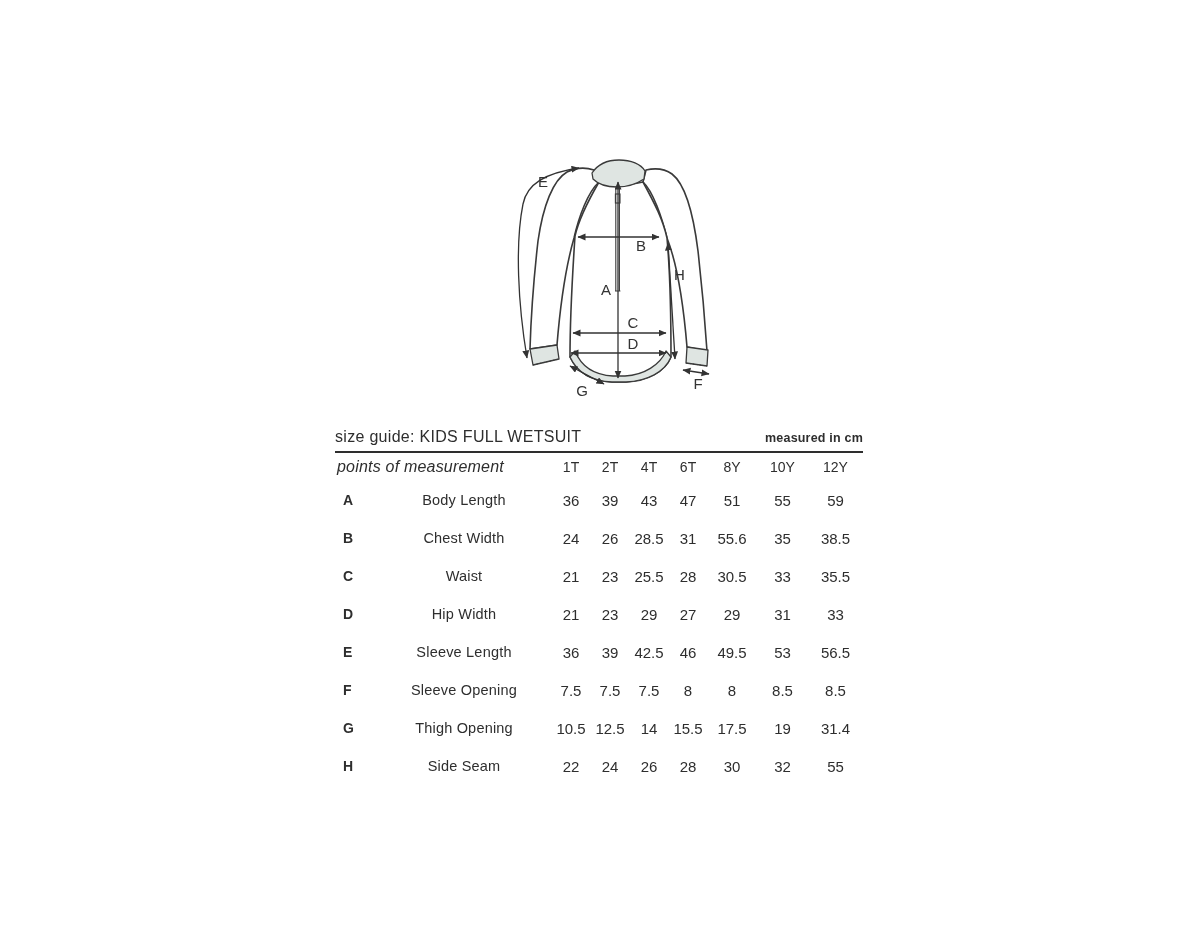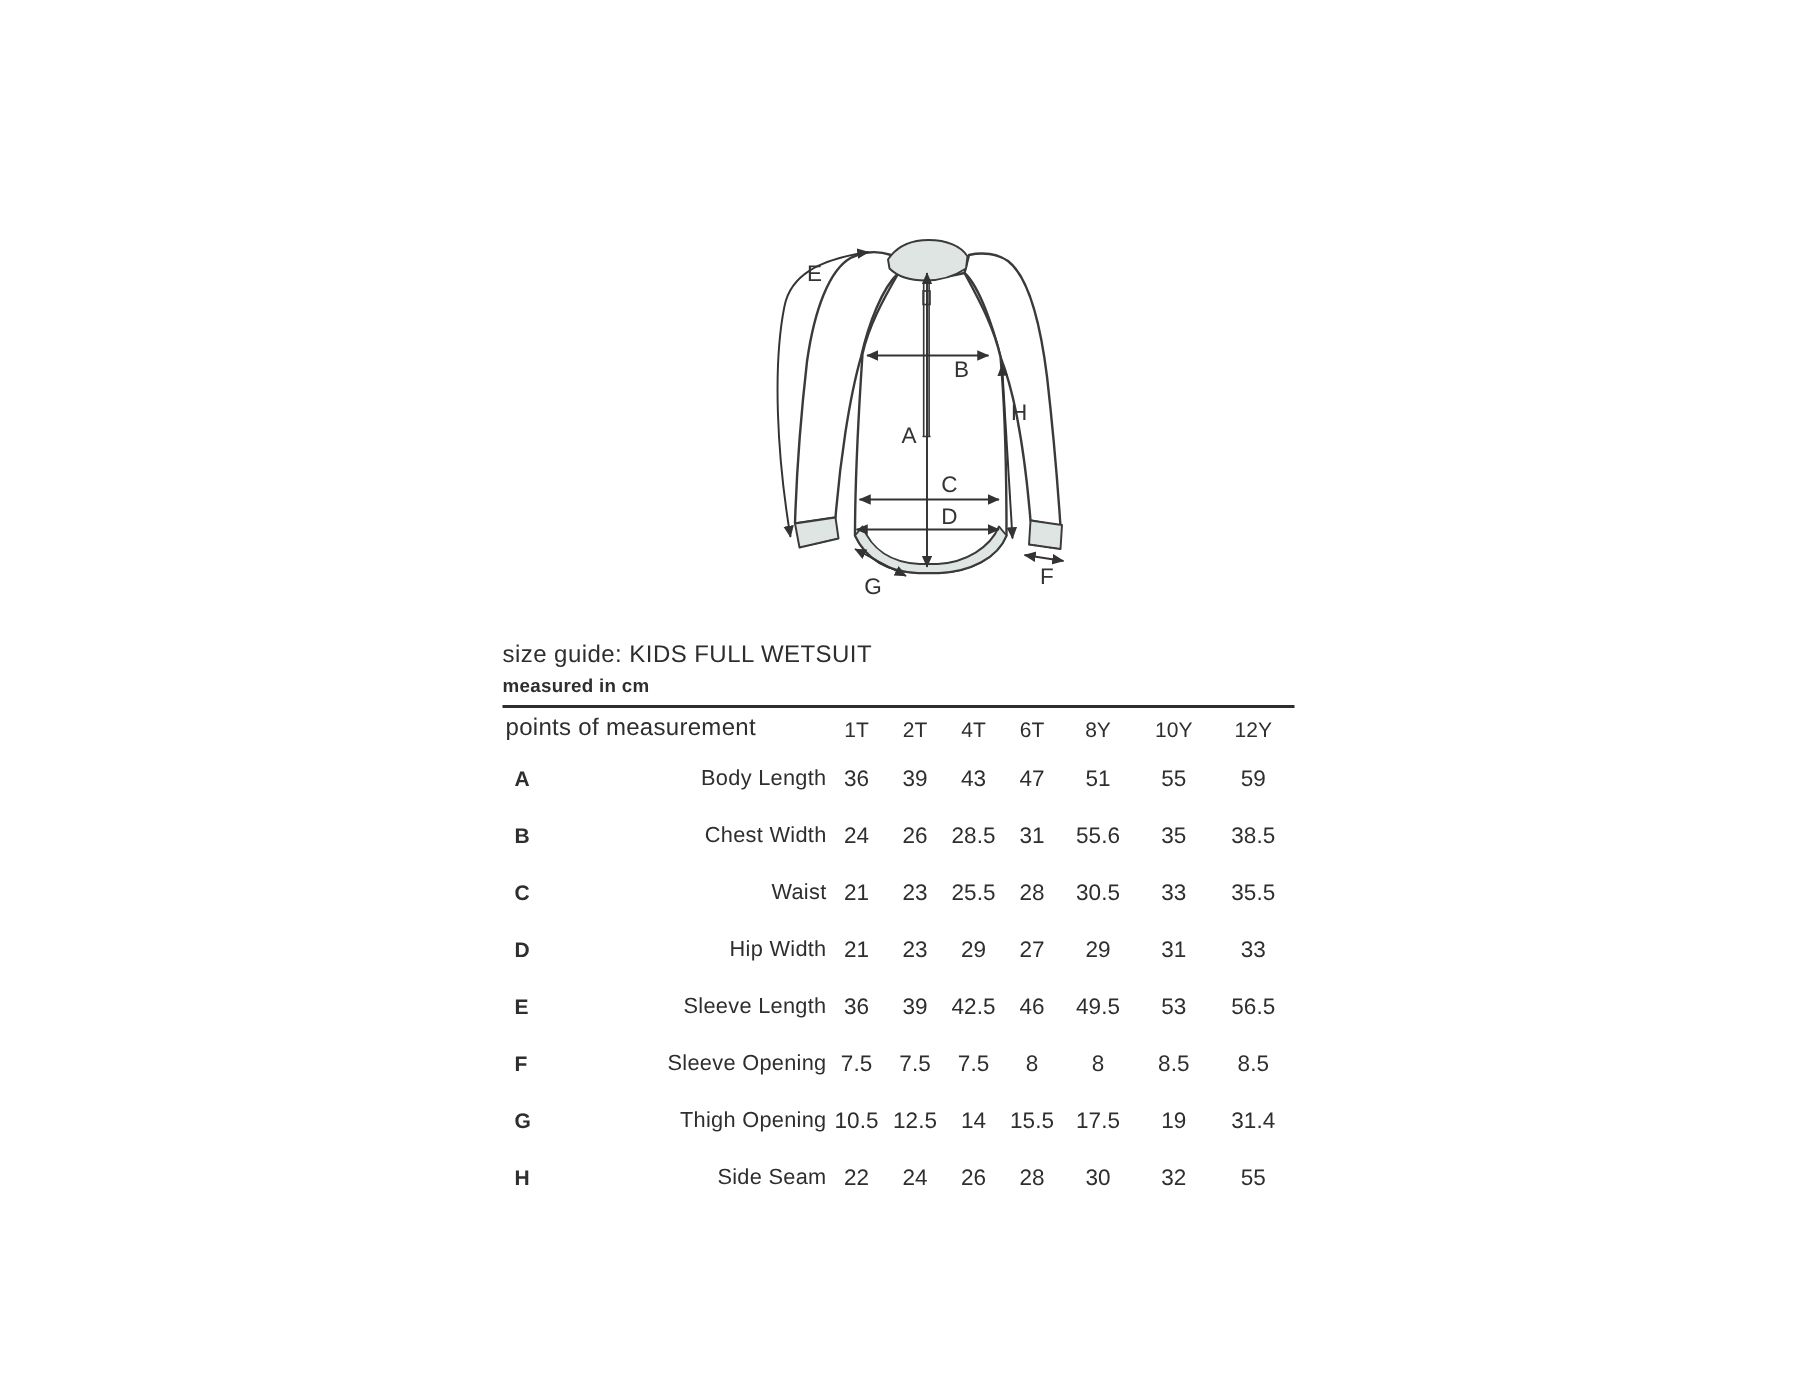--- a/index.html
+++ b/index.html
@@ -20,32 +20,32 @@
   .thin  { fill: none;    stroke: #3a3a3a; stroke-width: 1.1; }
   .stitch{ fill: none;    stroke: #3a3a3a; stroke-width: 1;   stroke-dasharray: 1.6 1.8; }
   .arrow { fill: none;    stroke: #333333; stroke-width: 1.3;
            marker-start: url(#ah); marker-end: url(#ah); }
   .dlabel{ font-family: "Liberation Sans", sans-serif; font-size: 15px; fill: #333333; }
 
   
   .guide { position: absolute; left: 335px; top: 427px; width: 528px; }
   .title-row {
     display: flex; justify-content: space-between; align-items: baseline;
-    border-bottom: 2px solid #2e2e2e; padding-bottom: 3px; line-height: 20px; flex-direction: column;
+    border-bottom: 2px solid #2e2e2e; padding-bottom: 3px; line-height: 20px;
   }
   .guide-title { font-size: 16px; letter-spacing: 0.3px; }
   .unit-note   { font-size: 12.5px; letter-spacing: 0.2px; font-weight: bold; }
   table { border-collapse: collapse; table-layout: fixed; width: 528px; }
   thead th { font-weight: normal; font-size: 14px; height: 28px;
              vertical-align: middle; padding: 0; }
-  th.points { font-size: 16px; text-align: left; padding-left: 2px; letter-spacing: 0.2px; }
+  th.points { font-size: 16px; text-align: left; padding-left: 2px; letter-spacing: 0.2px; font-style: italic; }
   tbody td { height: 38px; font-size: 15px; text-align: center;
              vertical-align: middle; padding: 0; }
   td.letter { font-weight: bold; font-size: 14px; text-align: left; padding-left: 8px; }
-  td.name   { font-size: 14.5px; text-align: right; padding-left: 8px; letter-spacing: 0.2px; }
+  td.name   { font-size: 14.5px; text-align: center; padding-left: 8px; letter-spacing: 0.2px; }
 </style>
 </head>
 <body>
 
 <div class="page">
 
   <div class="diagram">
     <svg width="240" height="274" viewBox="0 0 240 274">
       <defs>
         <marker id="ah" markerWidth="9" markerHeight="8" refX="7.5" refY="3.5" orient="auto-start-reverse" markerUnits="userSpaceOnUse">

